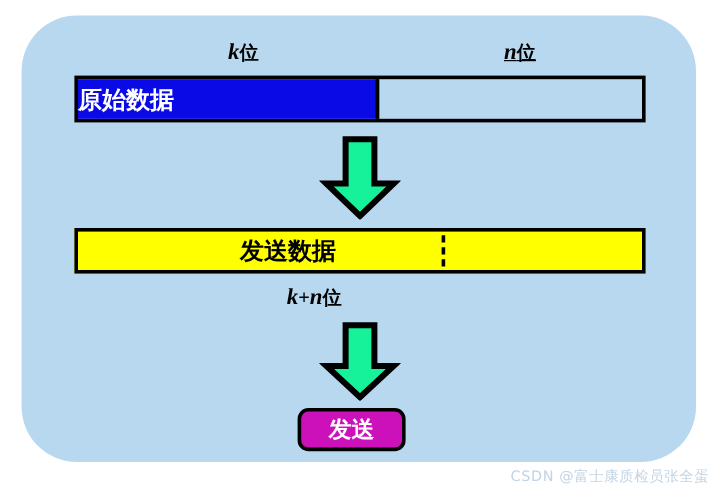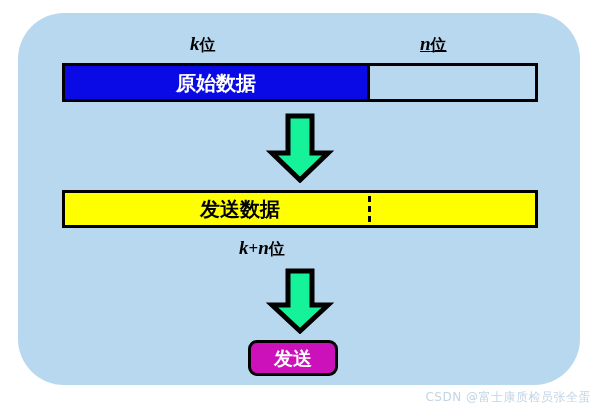--- a/index.html
+++ b/index.html
@@ -55,27 +55,26 @@
     left: 62px;
     top: 63px;
     width: 476px;
     height: 39px;
     box-sizing: border-box;
     border: 3px solid #000000;
     display: flex;
   }
   #seg-data {
     background: #0a0ae6;
-    width: 305px;
+    width: 251px;
     height: 100%;
     box-sizing: border-box;
     border-right: 3px solid #000000;
     display: flex;
     align-items: center;
-    justify-content: center;
   }
   #seg-crc {
     background: #16f29a;
     flex: 1 1 auto;
     height: 100%;
     display: flex;
     align-items: center;
     justify-content: center;
   }
   .seg-text {

